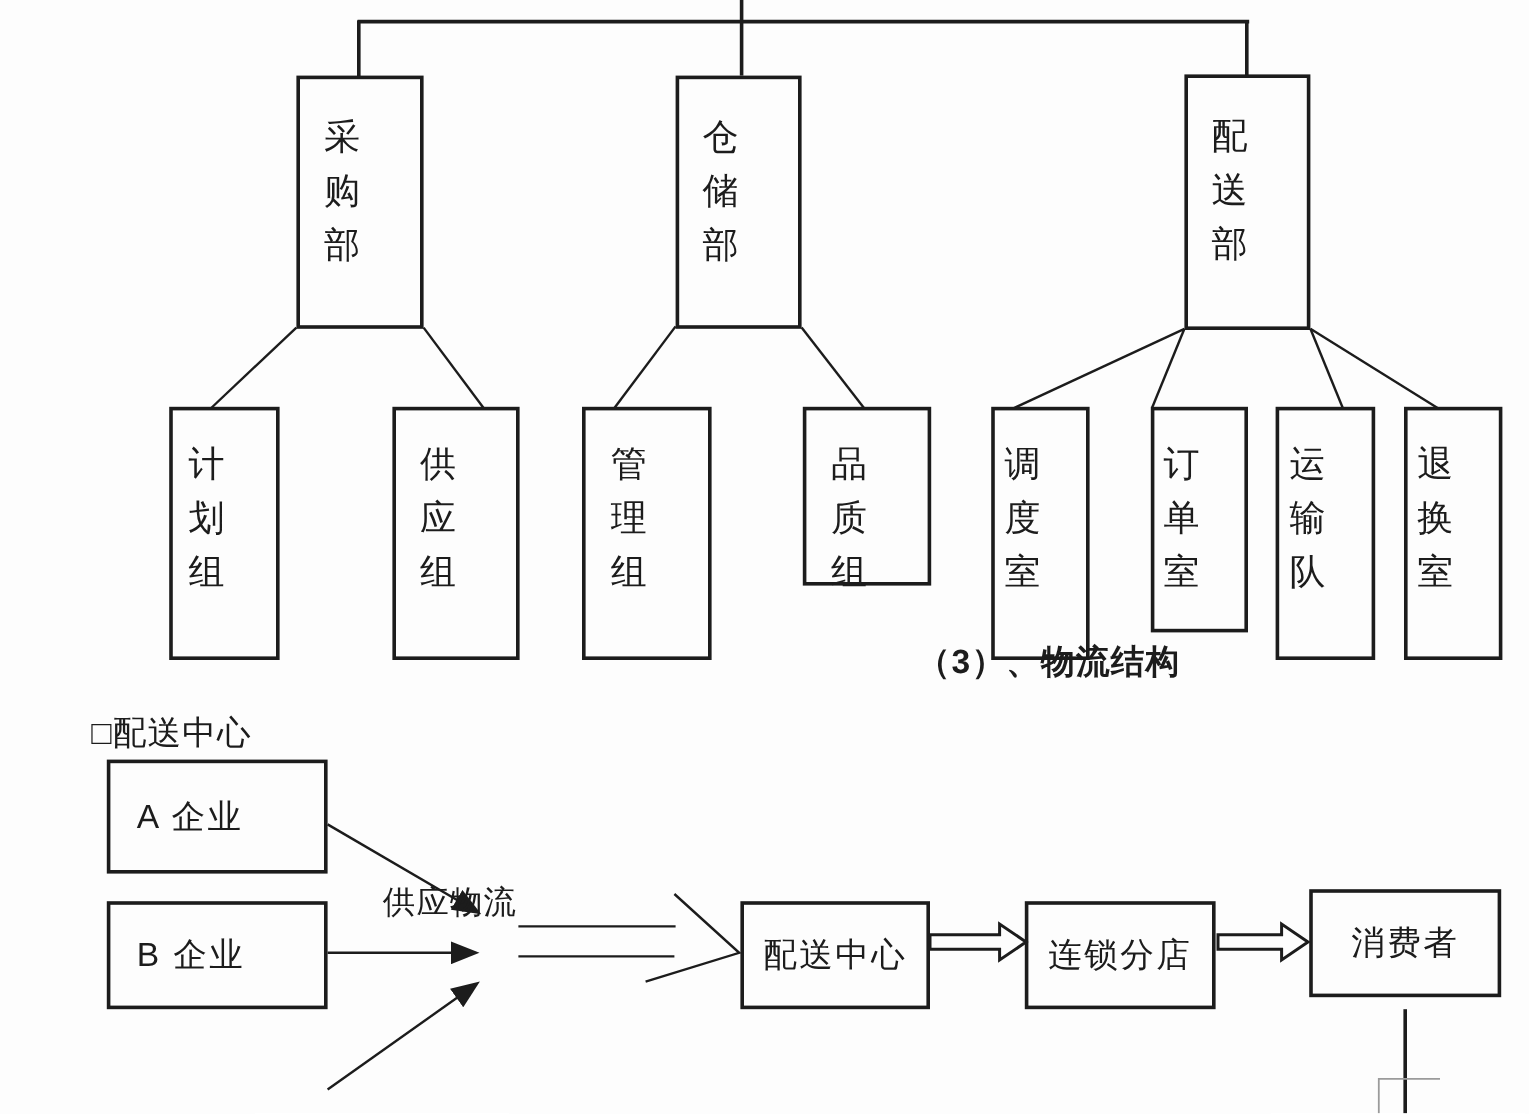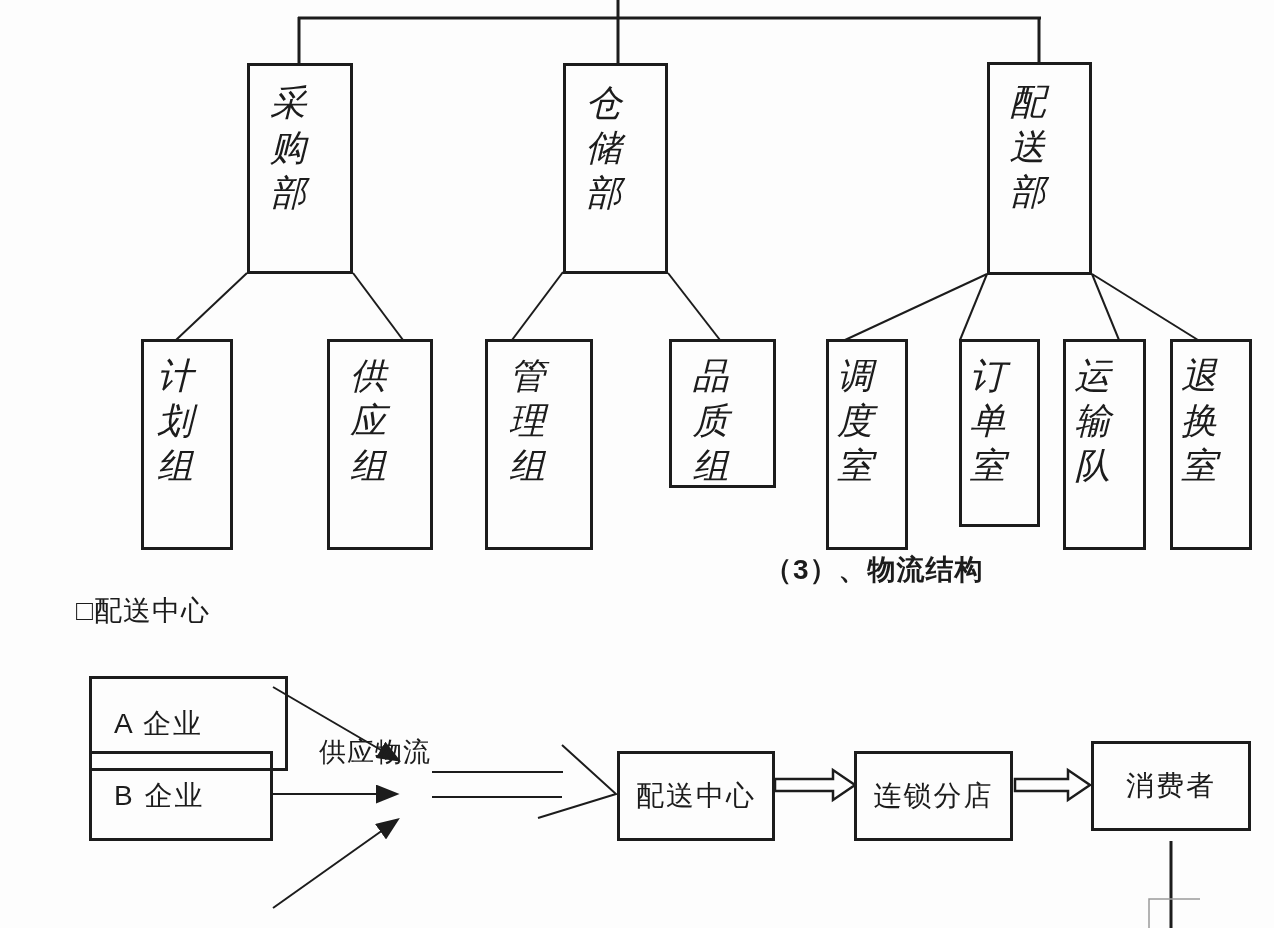--- a/index.html
+++ b/index.html
@@ -15,28 +15,27 @@
   .box{
     position:absolute;
     border:3px solid #1c1c1c;
     box-sizing:border-box;
     background:transparent;
   }
   
   .vlabel{
     display:block;
     width:30px;
-    margin:0 auto;
+    margin:12px auto;
     transform:translateX(-15px);
-    font-size:36px;
+    font-size:30px;
     line-height:45px;
     text-align:center;
     word-break:break-all;
     white-space:normal;
-    font-style:italic;
   }
   .dept .vlabel{padding-top:14px;}
   .sub  .vlabel{padding-top:11px;}
   
   .hbox{
     display:flex;
     align-items:center;
     justify-content:center;
     font-size:28px;
     letter-spacing:2px;
@@ -136,25 +135,25 @@
   <div class="box sub" style="left:959px;top:339px;width:81px;height:188px;">
     <span class="vlabel">订单室</span>
   </div>
   <div class="box sub" style="left:1063px;top:339px;width:83px;height:211px;">
     <span class="vlabel">运输队</span>
   </div>
   <div class="box sub" style="left:1170px;top:339px;width:82px;height:211px;">
     <span class="vlabel">退换室</span>
   </div>
 
-  <div class="caption" style="left:764px;top:551px;">（3）、物流结构</div>
+  <div class="caption" style="left:764px;top:533px;">（3）、物流结构</div>
 
   <div class="floating-label" style="left:76px;top:592px;font-size:28px;">□配送中心</div>
 
-  <div class="box hbox align-left" style="left:89px;top:633px;width:199px;height:95px;margin-top:43px;">
+  <div class="box hbox align-left" style="left:89px;top:633px;width:184px;height:95px;">
     <span>A 企业</span>
   </div>
   <div class="box hbox align-left" style="left:89px;top:751px;width:184px;height:90px;">
     <span>B 企业</span>
   </div>
 
   <div class="floating-label" style="left:319px;top:734px;">供应物流</div>
 
   <div class="box hbox" style="left:617px;top:751px;width:158px;height:90px;">
     <span>配送中心</span>

